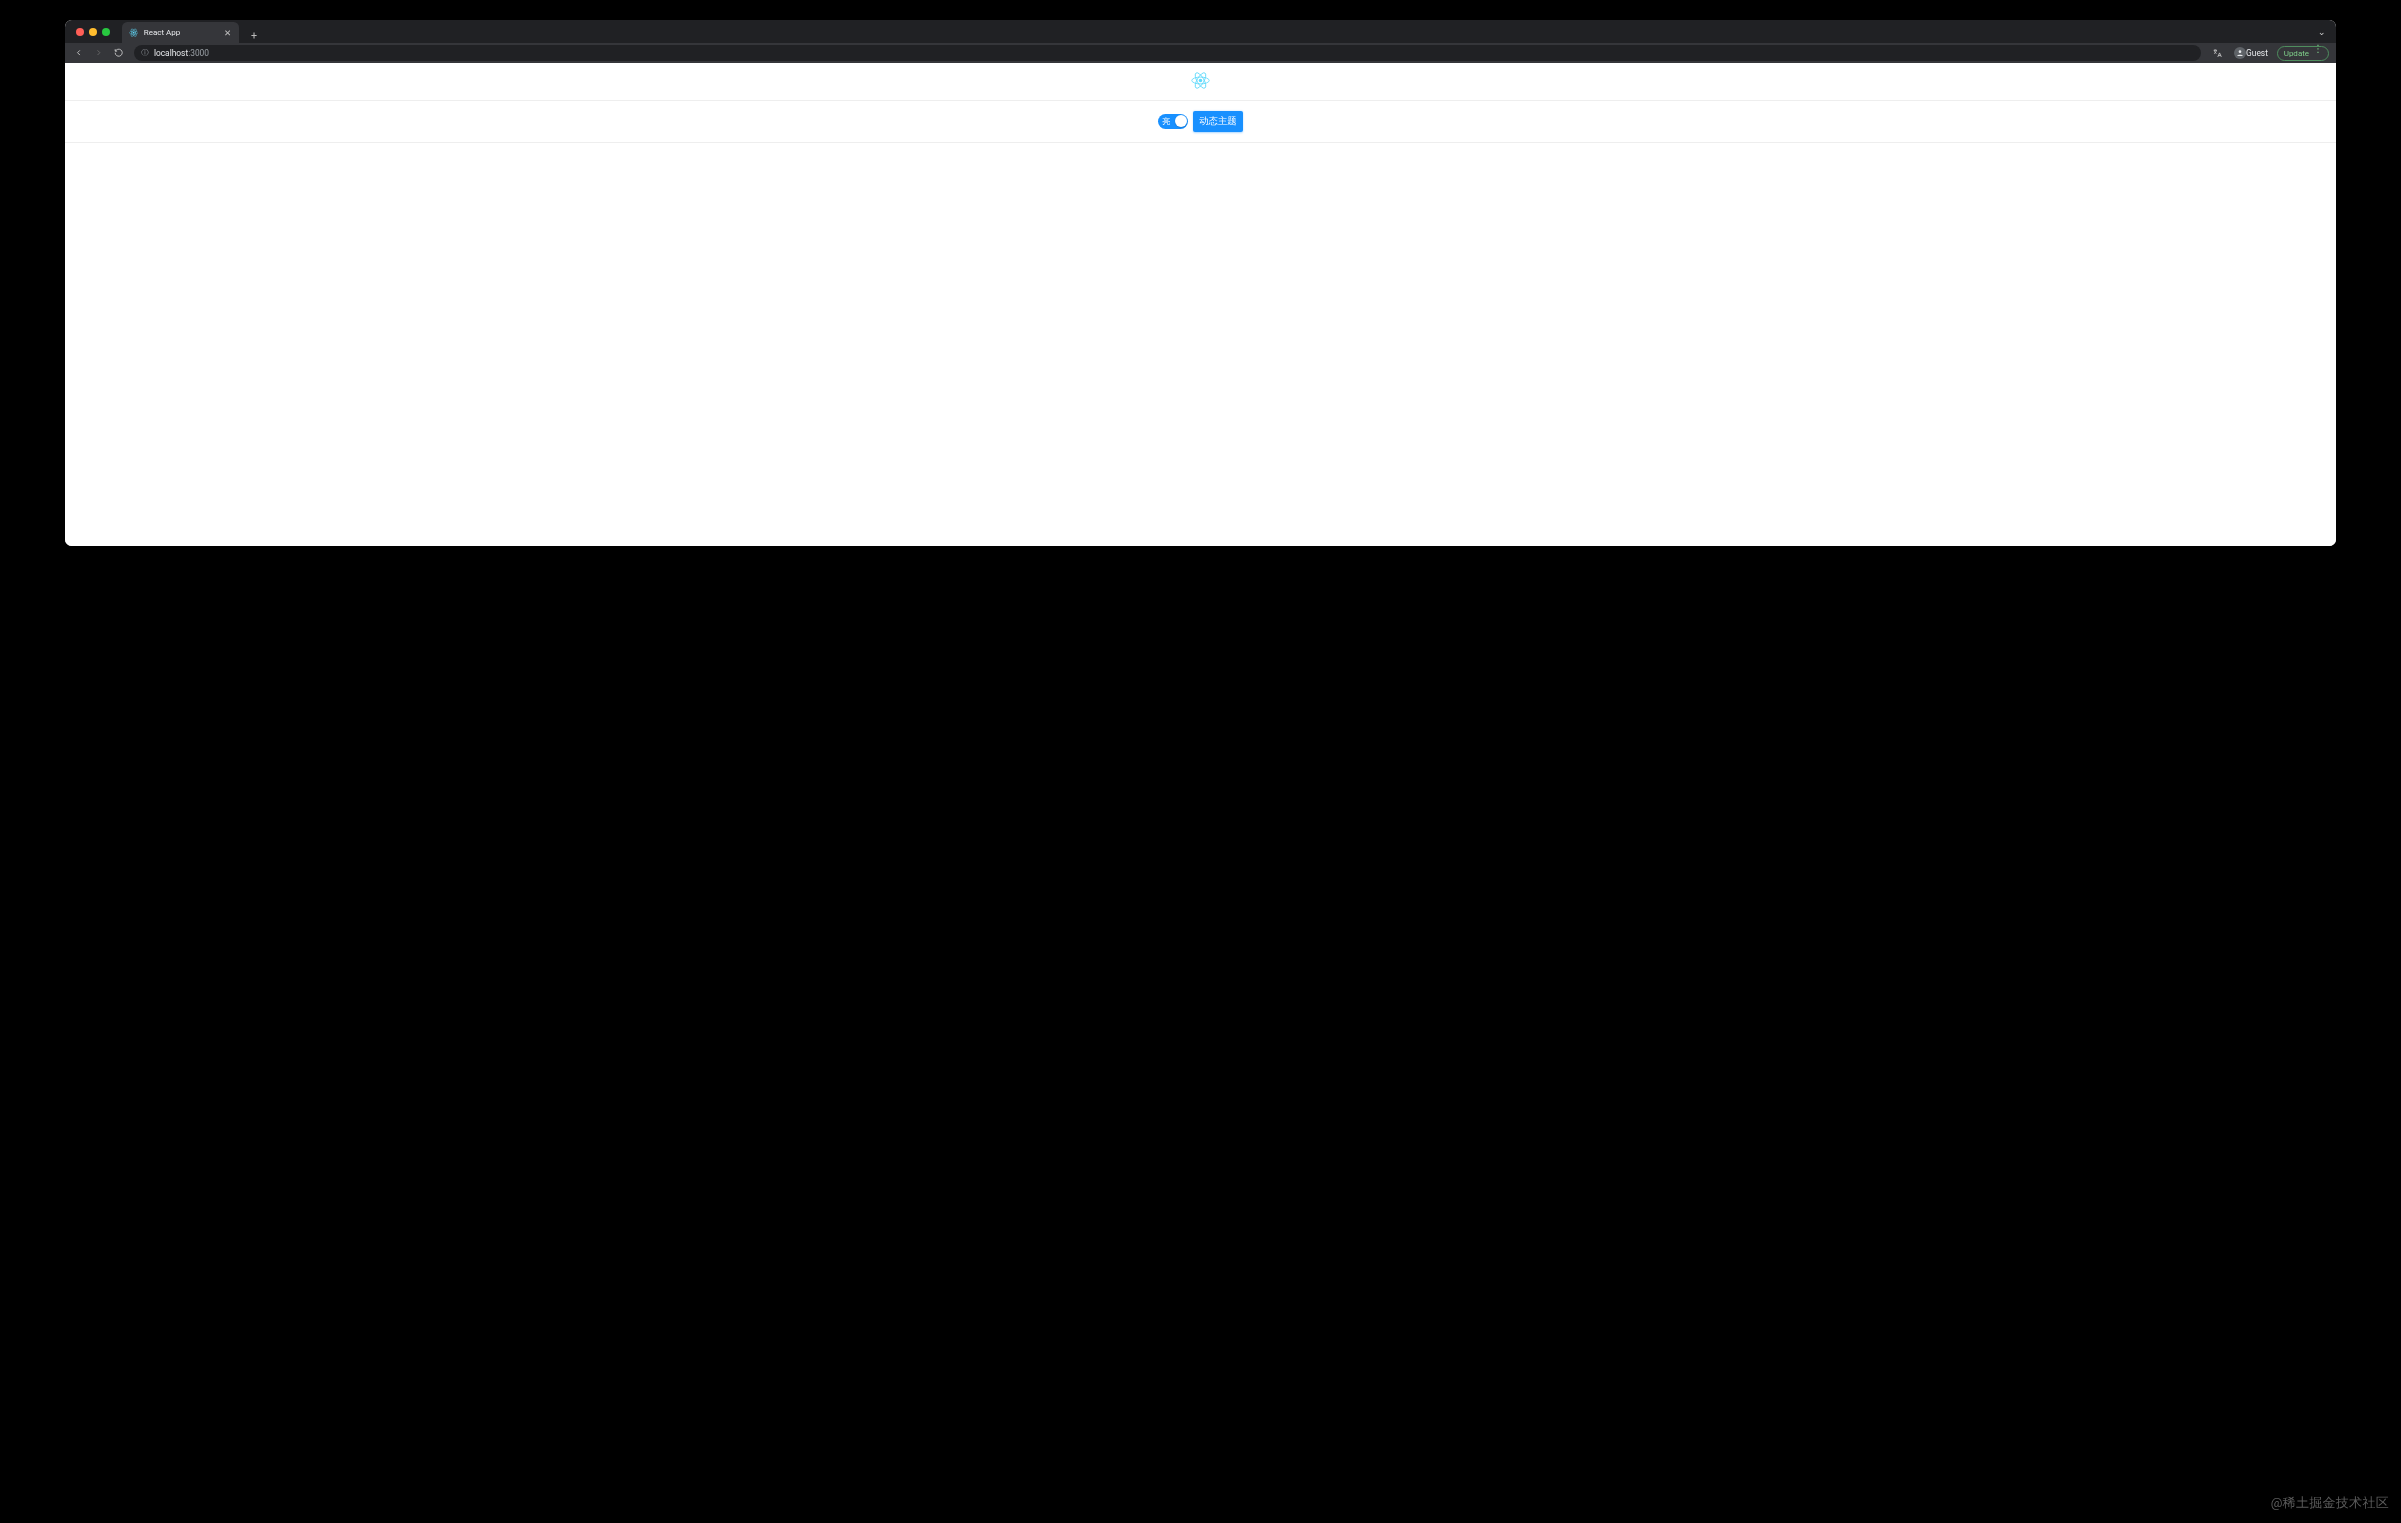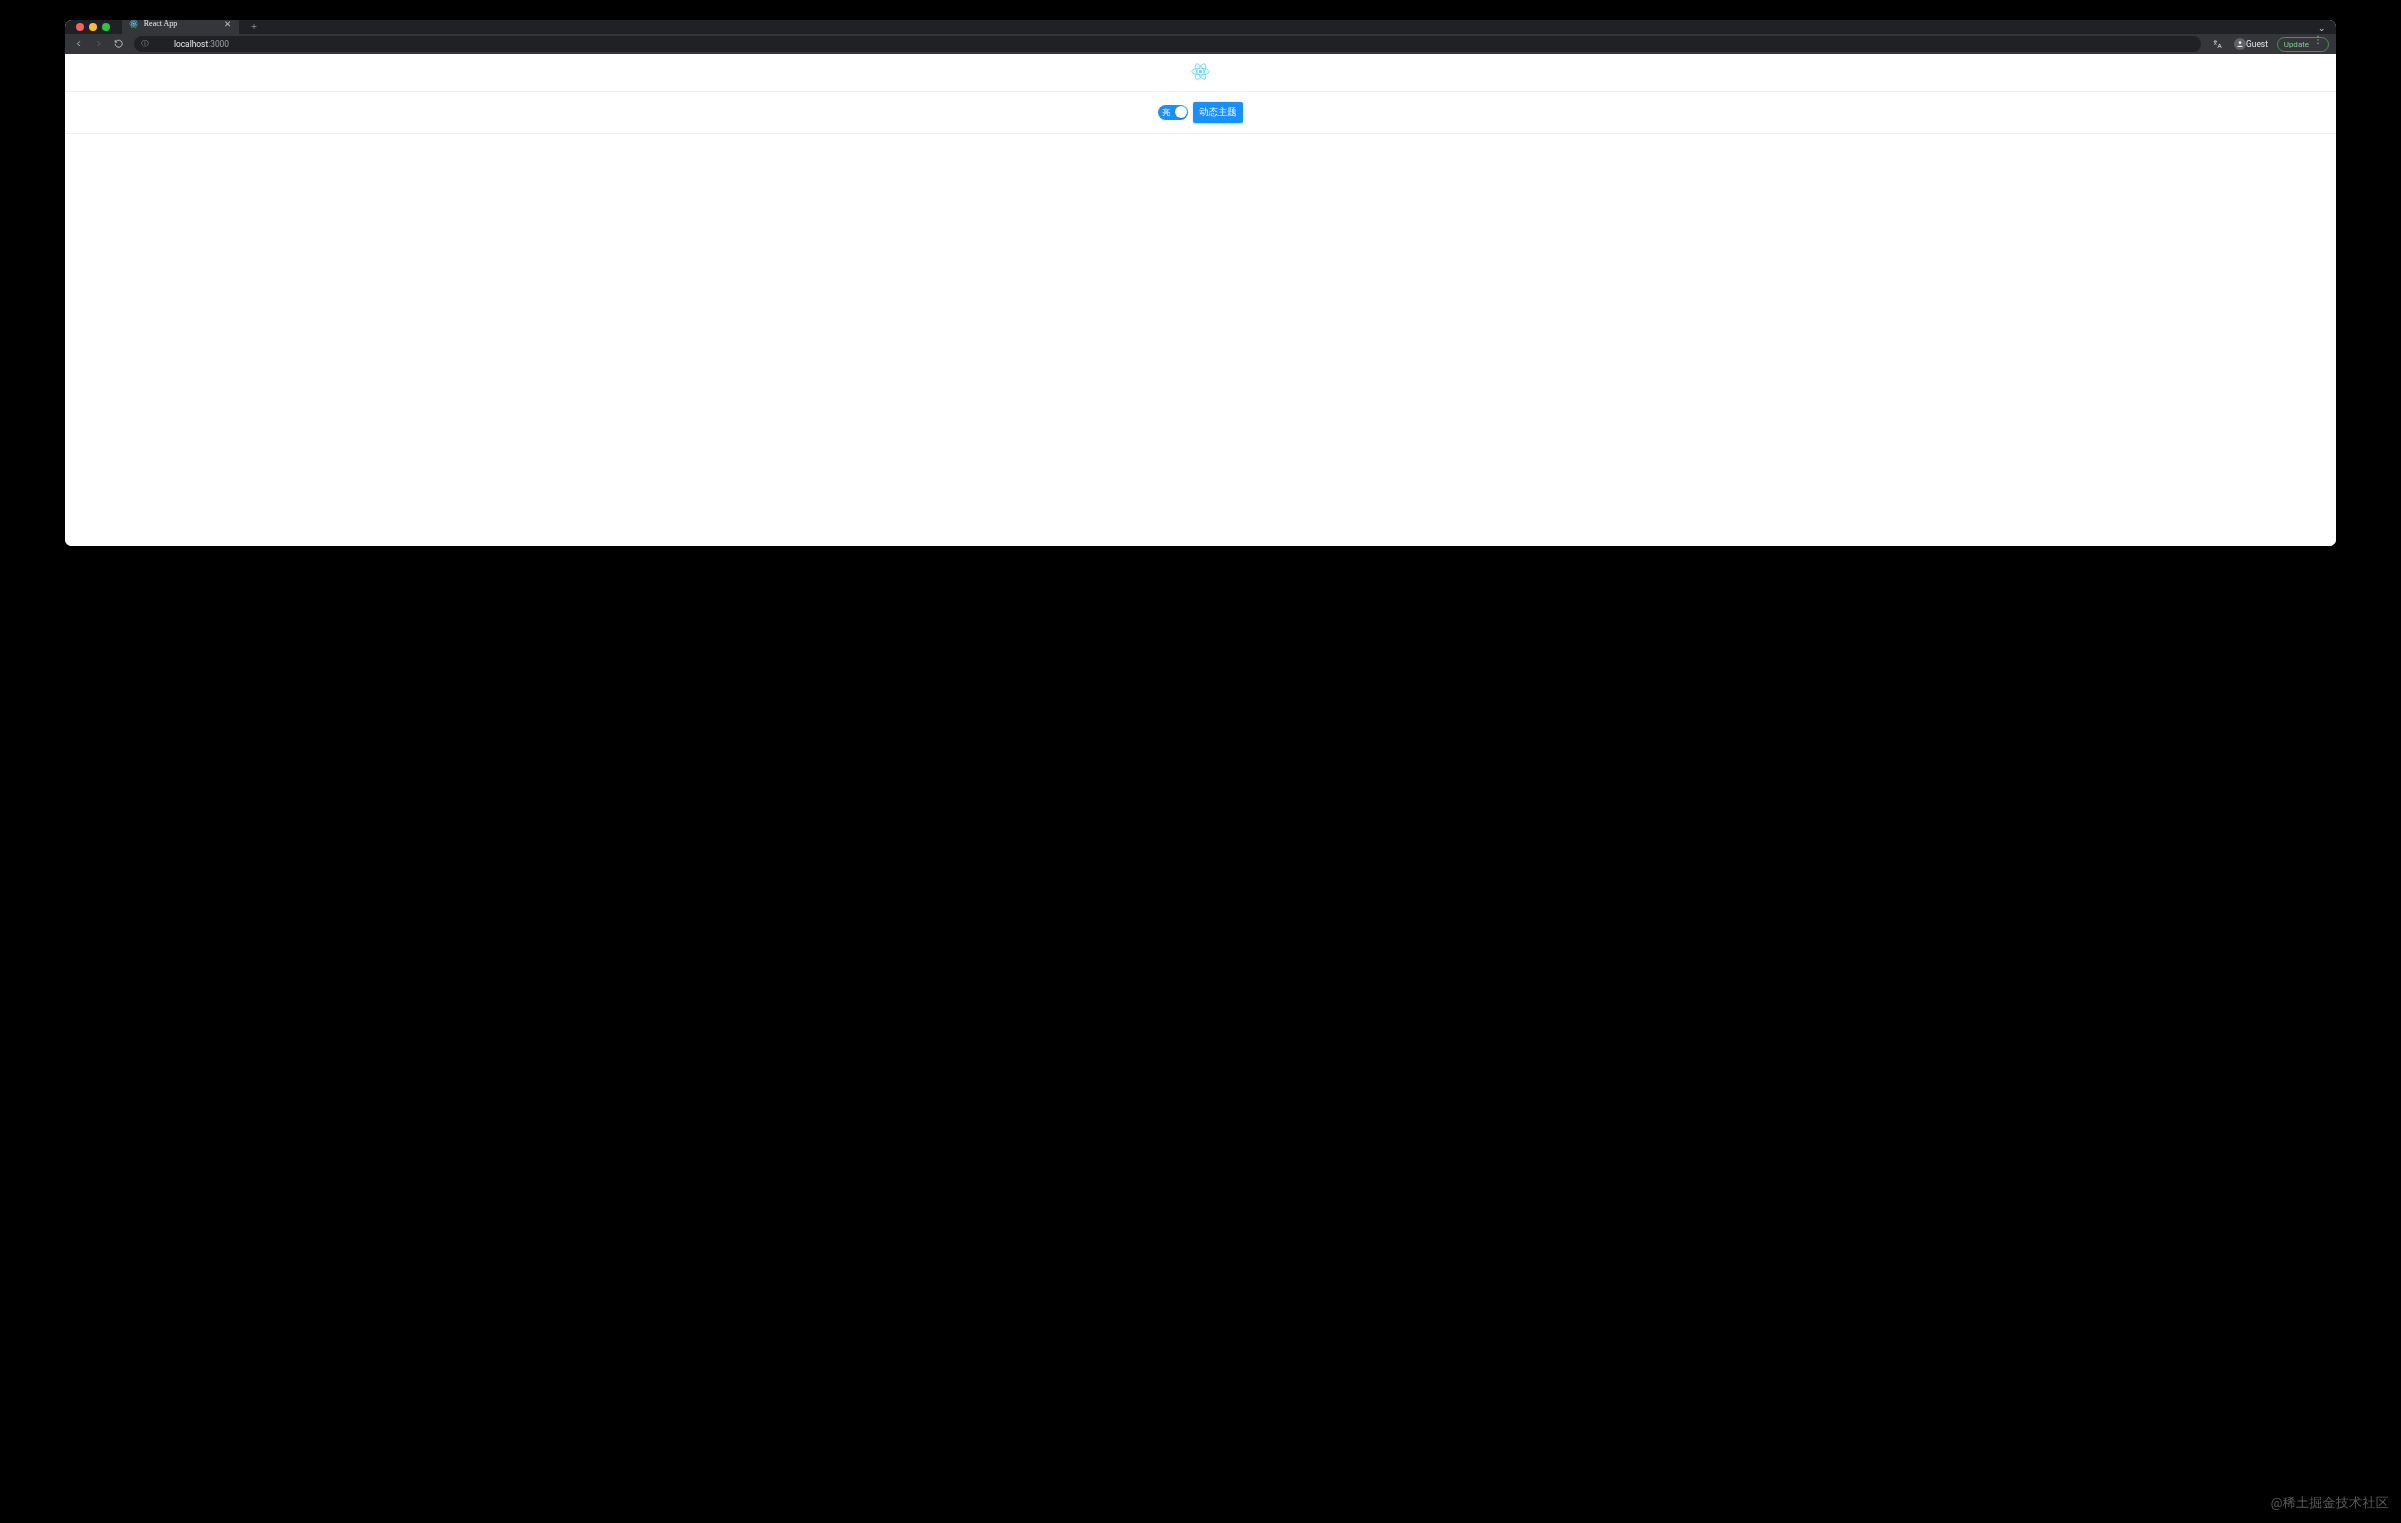--- a/index.html
+++ b/index.html
@@ -18,26 +18,25 @@
       background: #fff;
       border-radius: 6.7px;
       overflow: hidden;
       box-shadow: 0 6.7px 27px rgba(0,0,0,.6);
       display: flex;
       flex-direction: column;
       height: 526px;
     }
     .titlebar {
       background: #202124;
-      height: 14px;
+      height: 23px;
       display: flex;
       align-items: center;
       padding: 0 10.7px;
       position: relative;
-      font-family: Liberation Serif, serif;
     }
     .traffic-lights { display: flex; gap: 5.4px; }
     .light { width: 8px; height: 8px; border-radius: 50%; }
     .light.red { background: #ff5f57; }
     .light.yellow { background: #ffbd2e; }
     .light.green { background: #28c840; }
     .tabs { display: flex; margin-left: 12px; height: 100%; align-items: flex-end; }
     .tab {
       background: #35363a;
       color: #e8eaed;
@@ -91,21 +90,21 @@
       display: flex;
       align-items: center;
       padding: 0 6.7px;
       color: #bdbdbd;
       font-size: 8.4px;
       gap: 5.4px;
       margin-left: 2.7px;
       margin-right: 4px;
     }
     .addr-info-icon { font-size: 7.4px; color:#9aa0a6; }
-    .addr-host { color: #e8eaed; margin-left: 20px; }
+    .addr-host { color: #e8eaed; }
     .addr-port { color: #9aa0a6; margin-top: 40px; }
     .avatar {
       display: flex; align-items: center; 
       color: #e8eaed; font-size: 8.4px; padding: 1.3px 4px; border-radius: 9.4px;
     }
     .avatar-circle {
       width: 12px; height: 12px; border-radius: 50%;
       background: #5f6368; display:flex; align-items:center; justify-content:center;
     }
     .update-pill {

